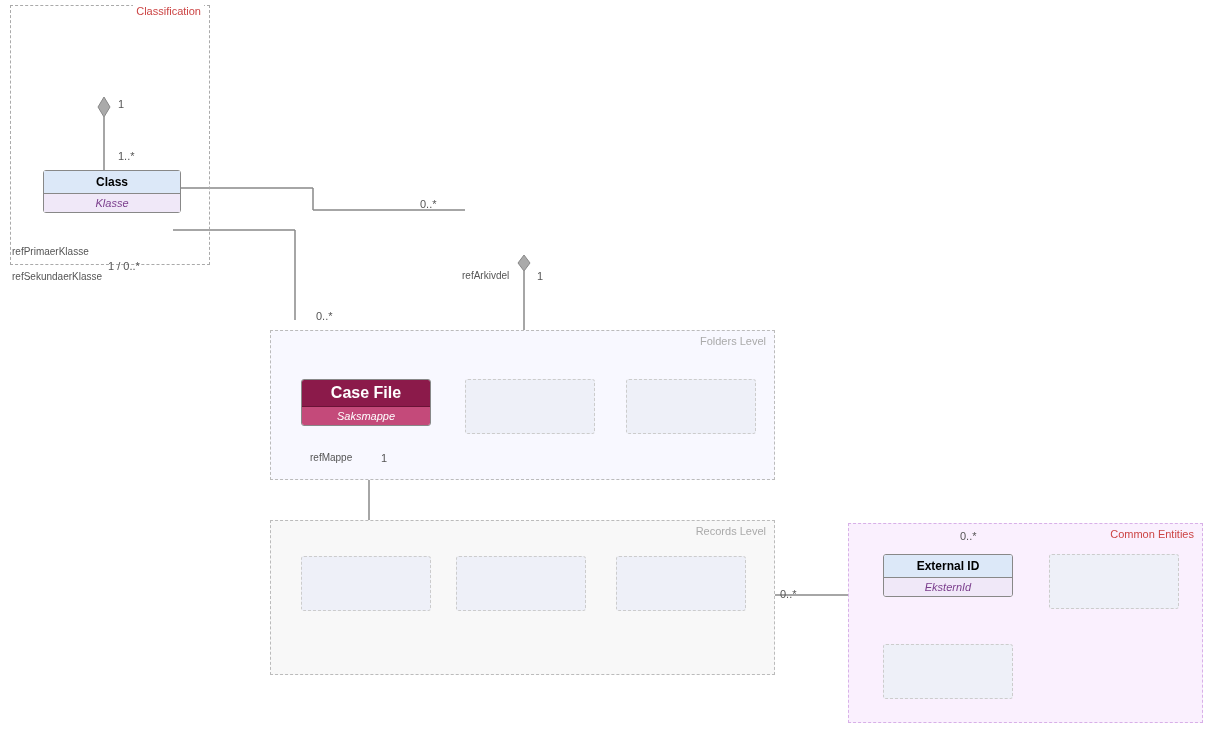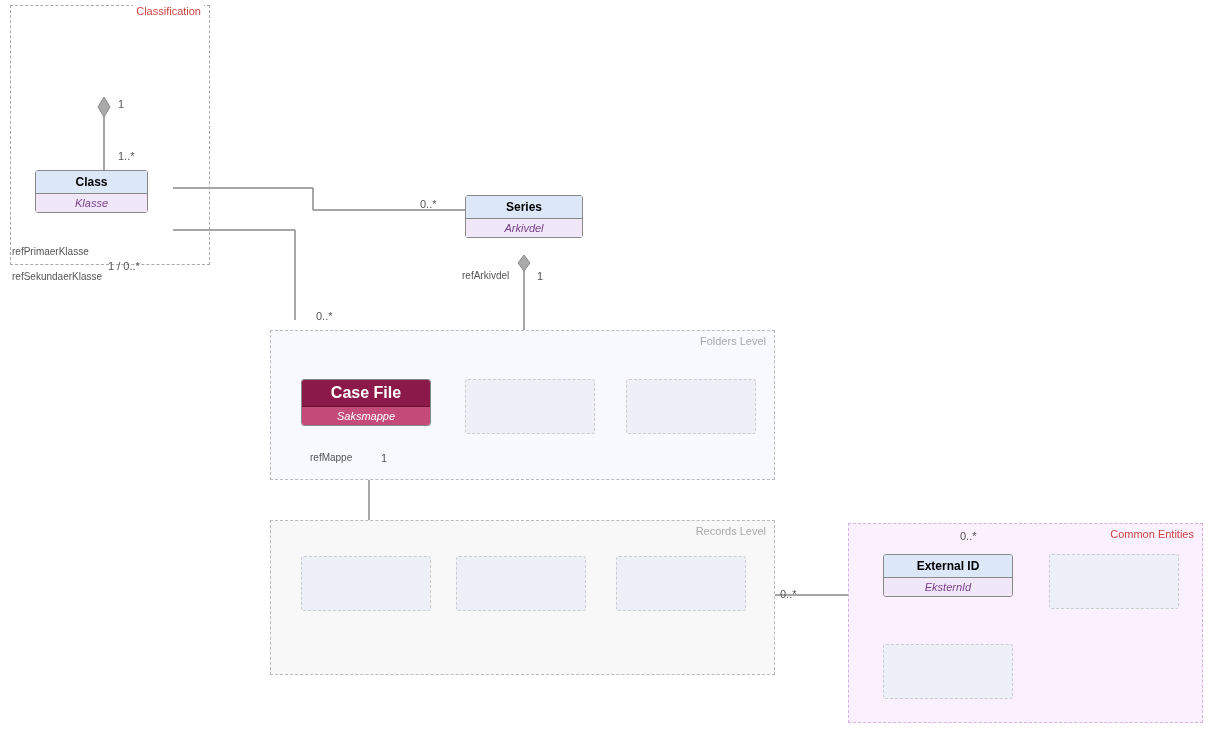--- a/index.html
+++ b/index.html
@@ -71,23 +71,23 @@
     .node-classification-system {
       position: absolute;
       left: 35px;
       top: 30px;
       width: 138px;
     }
 
     
     .node-class {
       position: absolute;
-      left: 35px;
+      left: 43px;
       top: 170px;
-      width: 113px;
+      width: 138px;
     }
 
     
     .node-series {
       position: absolute;
       left: 465px;
       top: 195px;
       width: 118px;
     }
 
@@ -220,24 +220,20 @@
     <div class="box-title">Class</div>
     <div class="box-subtitle">Klasse</div>
   </div>
 
   <span class="ref-label" style="left:12px; top:246px;">refPrimaerKlasse</span>
   <span class="ref-label" style="left:12px; top:271px;">refSekundaerKlasse</span>
   <span class="conn-label" style="left:108px; top:260px;text-align:center;">1 / 0..*</span>
 
   <span class="conn-label" style="left:420px; top:198px;">0..*</span>
 
-  <div class="uml-box node-series">
-    <div class="box-title">Series</div>
-    <div class="box-subtitle">Arkivdel</div>
-  </div>
 
   <span class="ref-label" style="left:462px; top:270px;">refArkivdel</span>
   <span class="conn-label" style="left:537px; top:270px;">1</span>
 
   <span class="conn-label" style="left:316px; top:310px;">0..*</span>
   <span class="conn-label" style="left:374px; top:363px;">0..*</span>
 
   <div class="folders-level-container">
     <span class="level-label">Folders Level</span>
 

